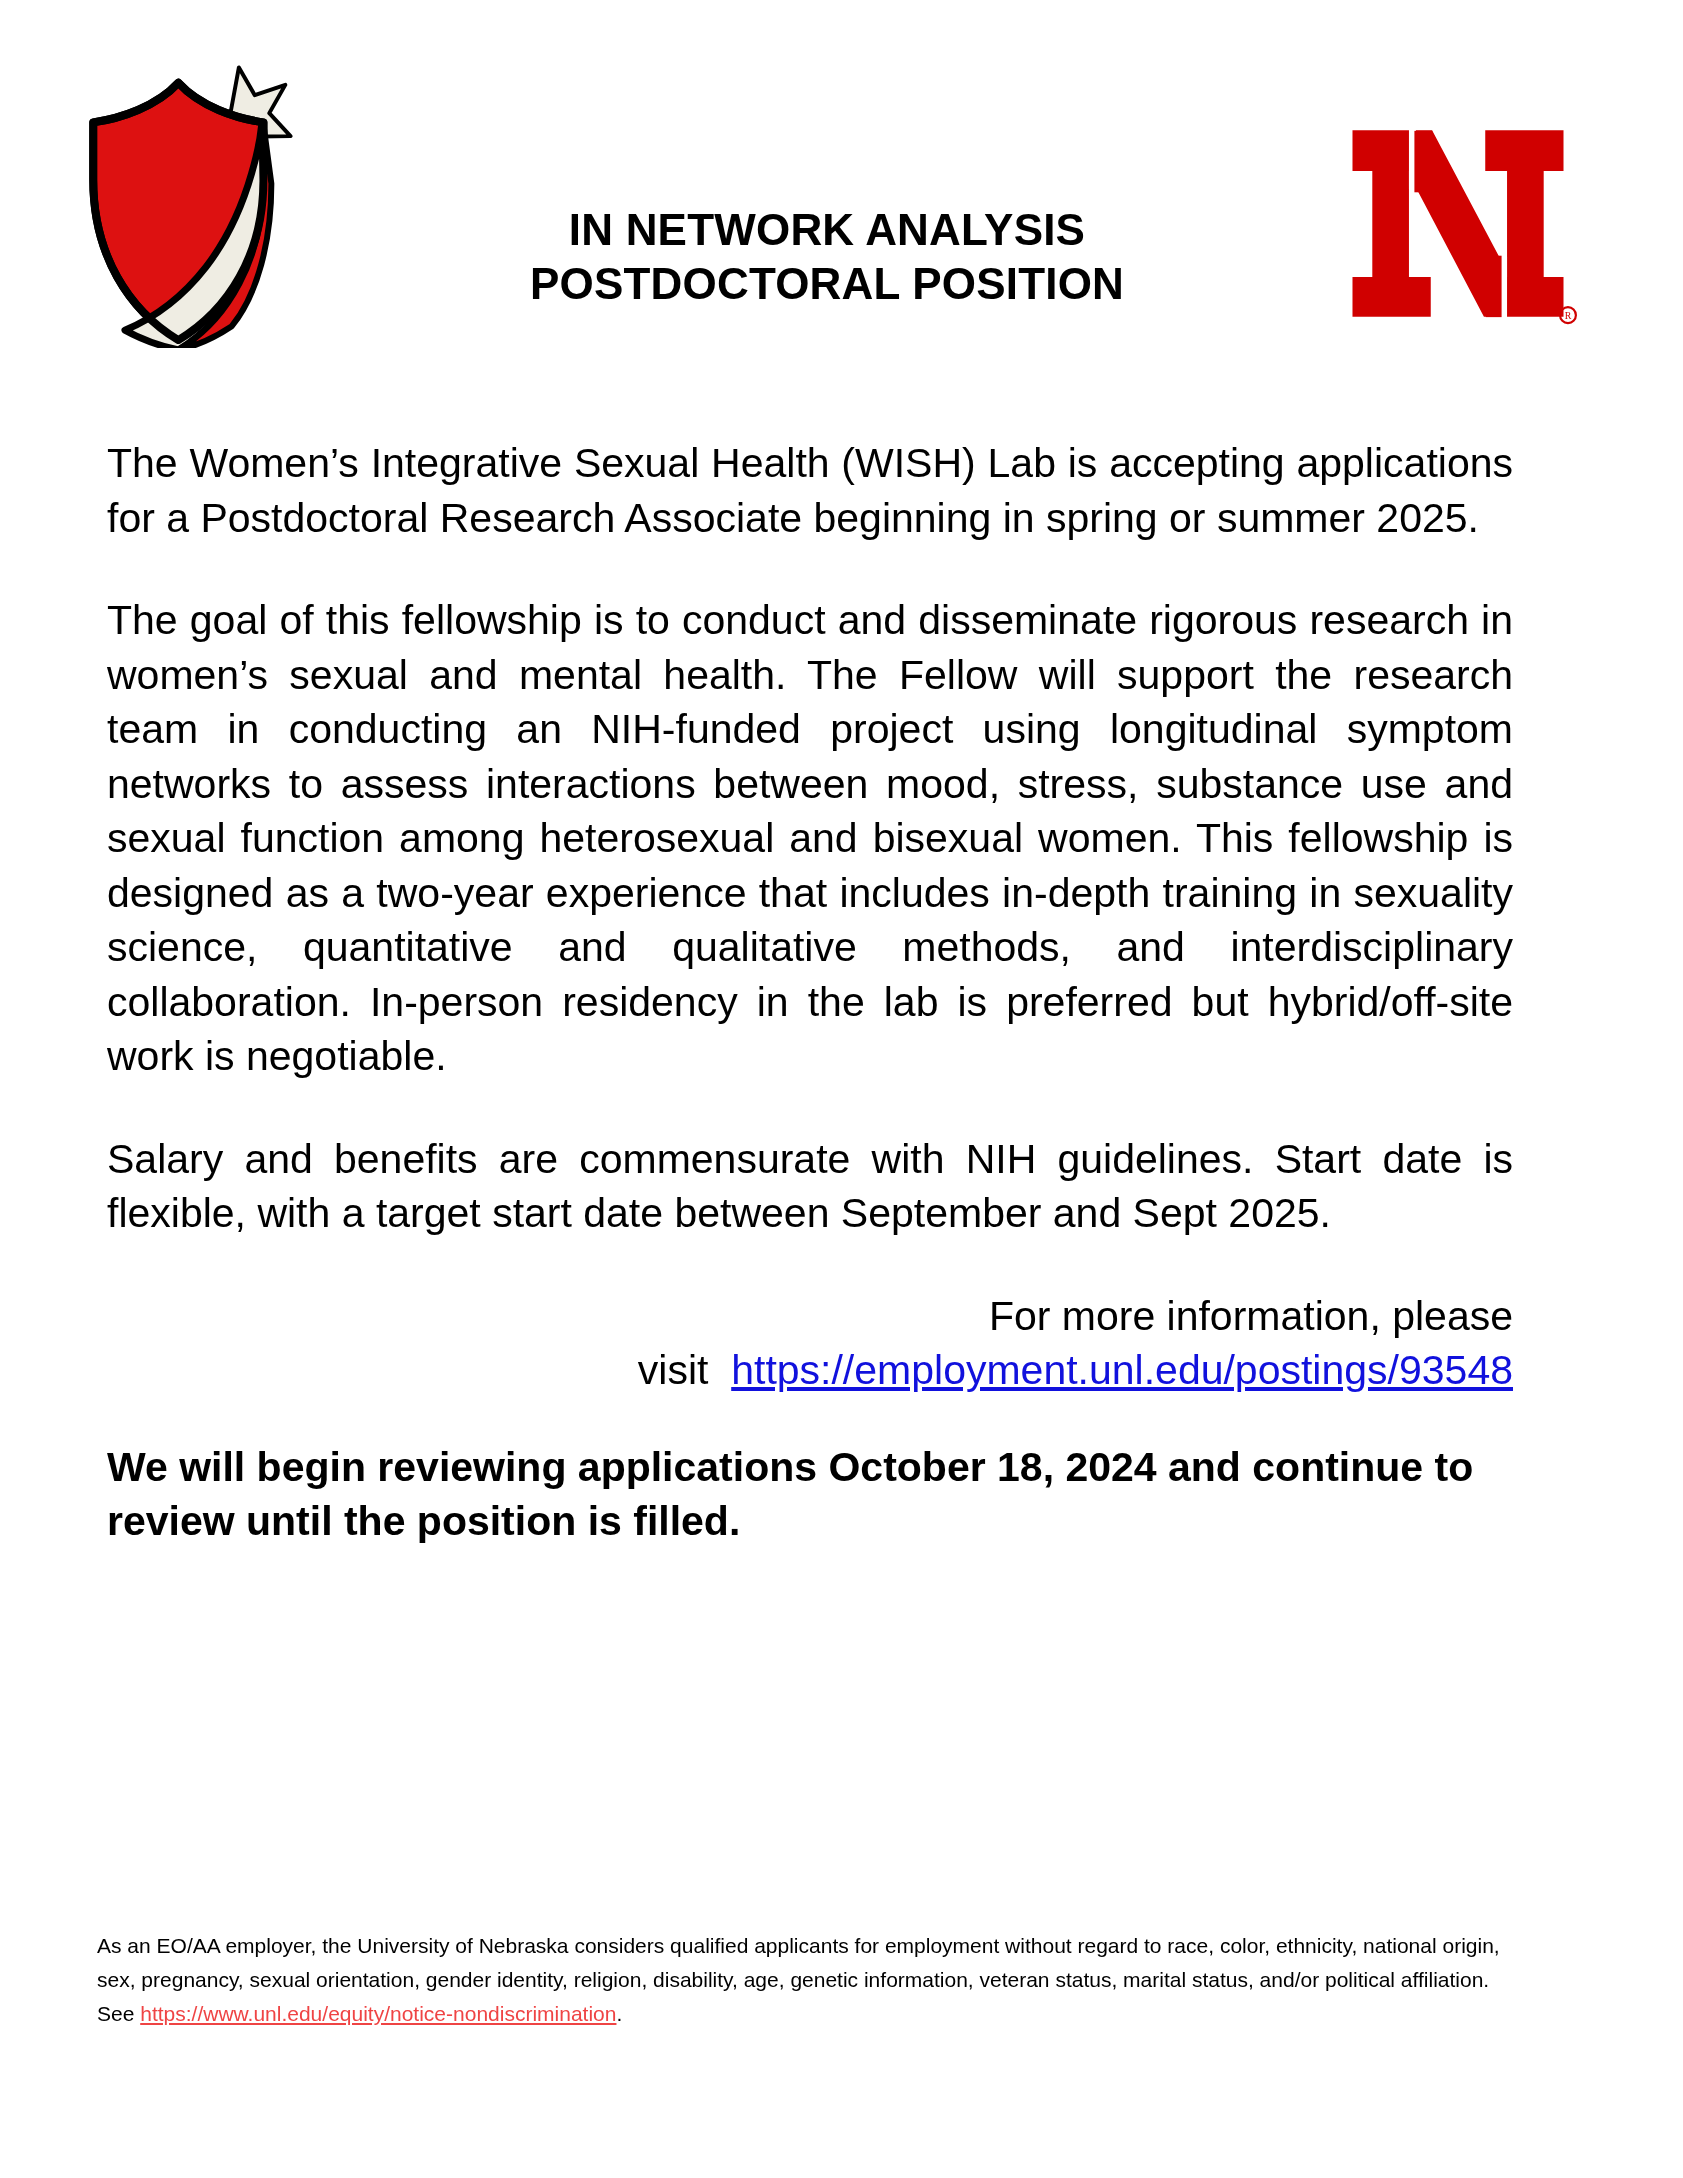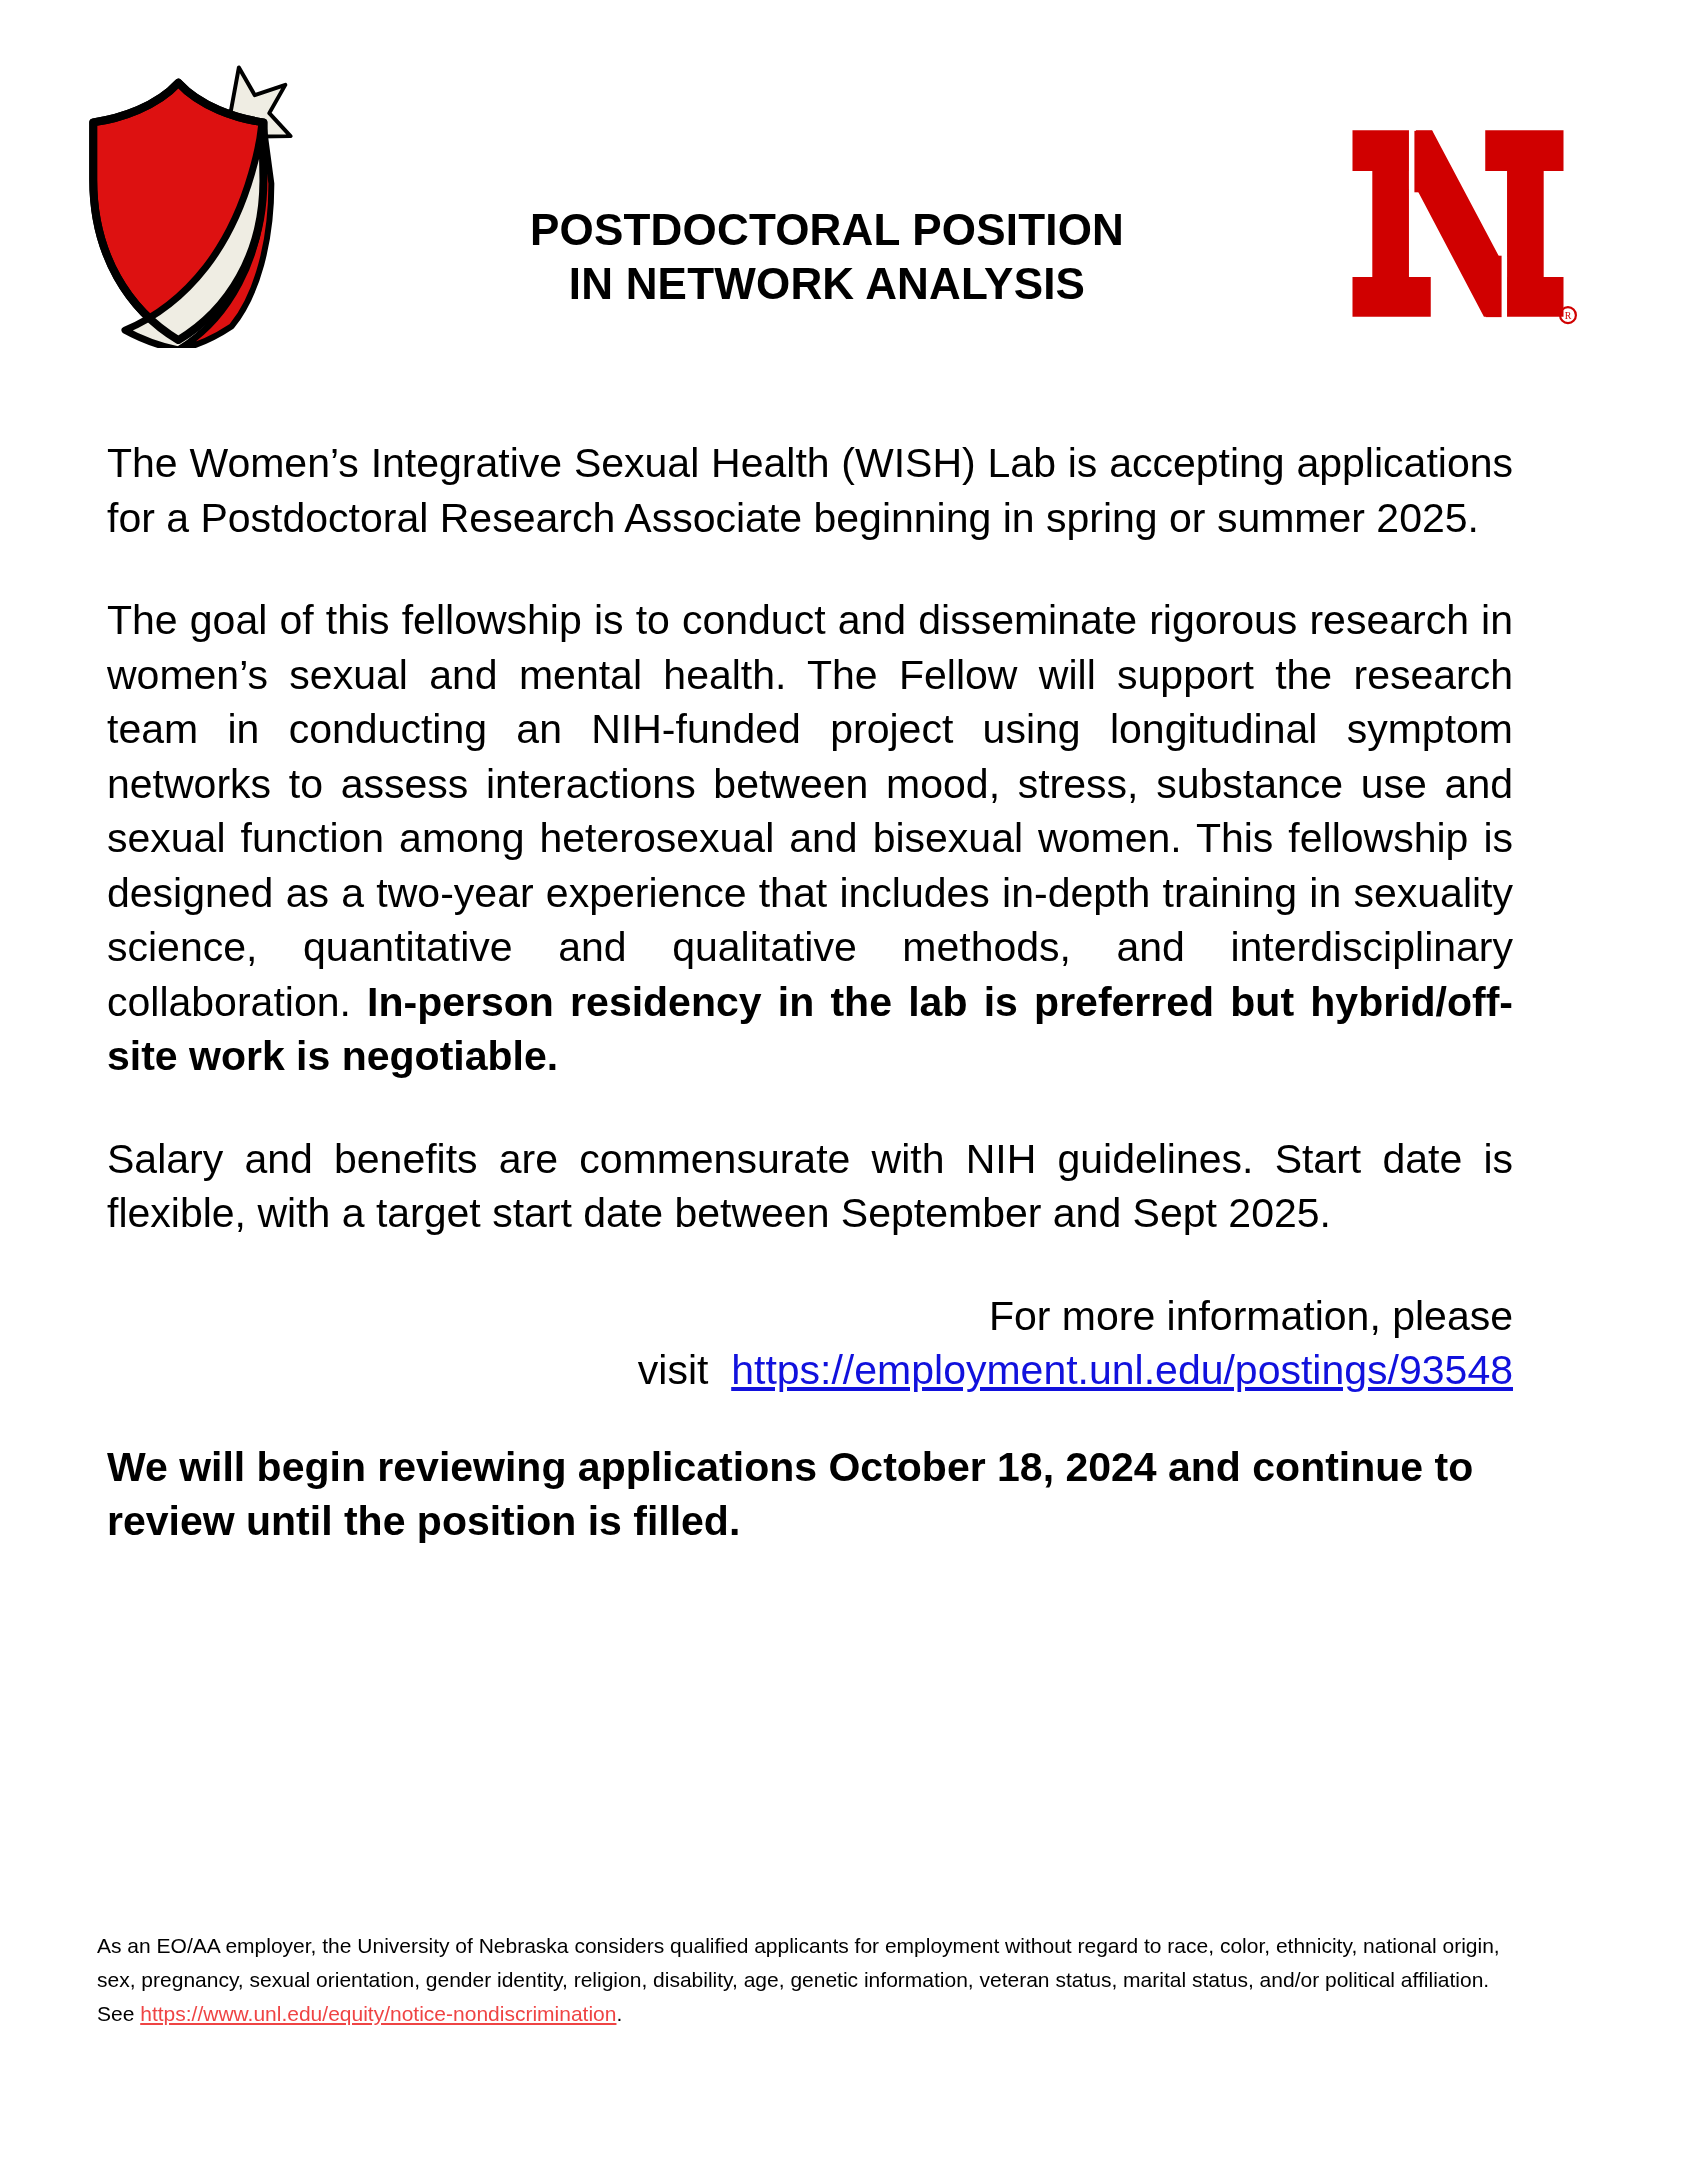--- a/index.html
+++ b/index.html
@@ -75,21 +75,21 @@
     margin: 0 0 48px 0;
     font-size: 41px;
     line-height: 1.33;
     text-align: justify;
     text-justify: inter-word;
   }
   p.para:last-child { margin-bottom: 0; font-weight: bold; }
 
   p.para.nojust { text-align: left; }
 
-  .bold { font-weight: bold; }
+  .bold { font-weight: normal; }
 
   .center-block {
     margin: 0 0 42px 0;
     font-size: 41px;
     line-height: 1.33;
     text-align: right;
   }
   .center-line { display: block; }
 
   a.link, .link {
@@ -135,22 +135,22 @@
                  C110,288 128,280 146,268
                  C172,236 186,182 186,124 Z" fill="#DD1111" stroke="#000000" stroke-width="6" stroke-linejoin="round"></path>
 
         <path d="M6,62 C34,58 70,46 92,22 C114,46 150,58 178,62
                  L178,120 C178,196 142,252 92,282
                  C42,252 6,196 6,120 Z" fill="none" stroke="#000000" stroke-width="8" stroke-linejoin="round"></path>
       </svg>
     </div>
 
     <div class="title-block">
+      <span class="title-line">IN NETWORK ANALYSIS</span>
       <span class="title-line">POSTDOCTORAL POSITION</span>
-      <span class="title-line">IN NETWORK ANALYSIS</span>
     </div>
 
     <div class="n-logo">
       <svg viewBox="0 0 240 215" width="238" height="213" aria-hidden="true">
 
         <g>
 
           <path d="M10,10 L96,10 L96,58 L74,58 L74,158 L96,158 L96,205 L10,205 L10,158 L30,158 L30,58 L10,58 Z" fill="#D00000"></path>
           <path d="M10,10 L96,10 L96,58 L74,58 L74,158 L96,158 L96,205 L10,205 L10,158 L30,158 L30,58 L10,58 Z" fill="none" stroke="#ffffff" stroke-width="7"></path>
 

